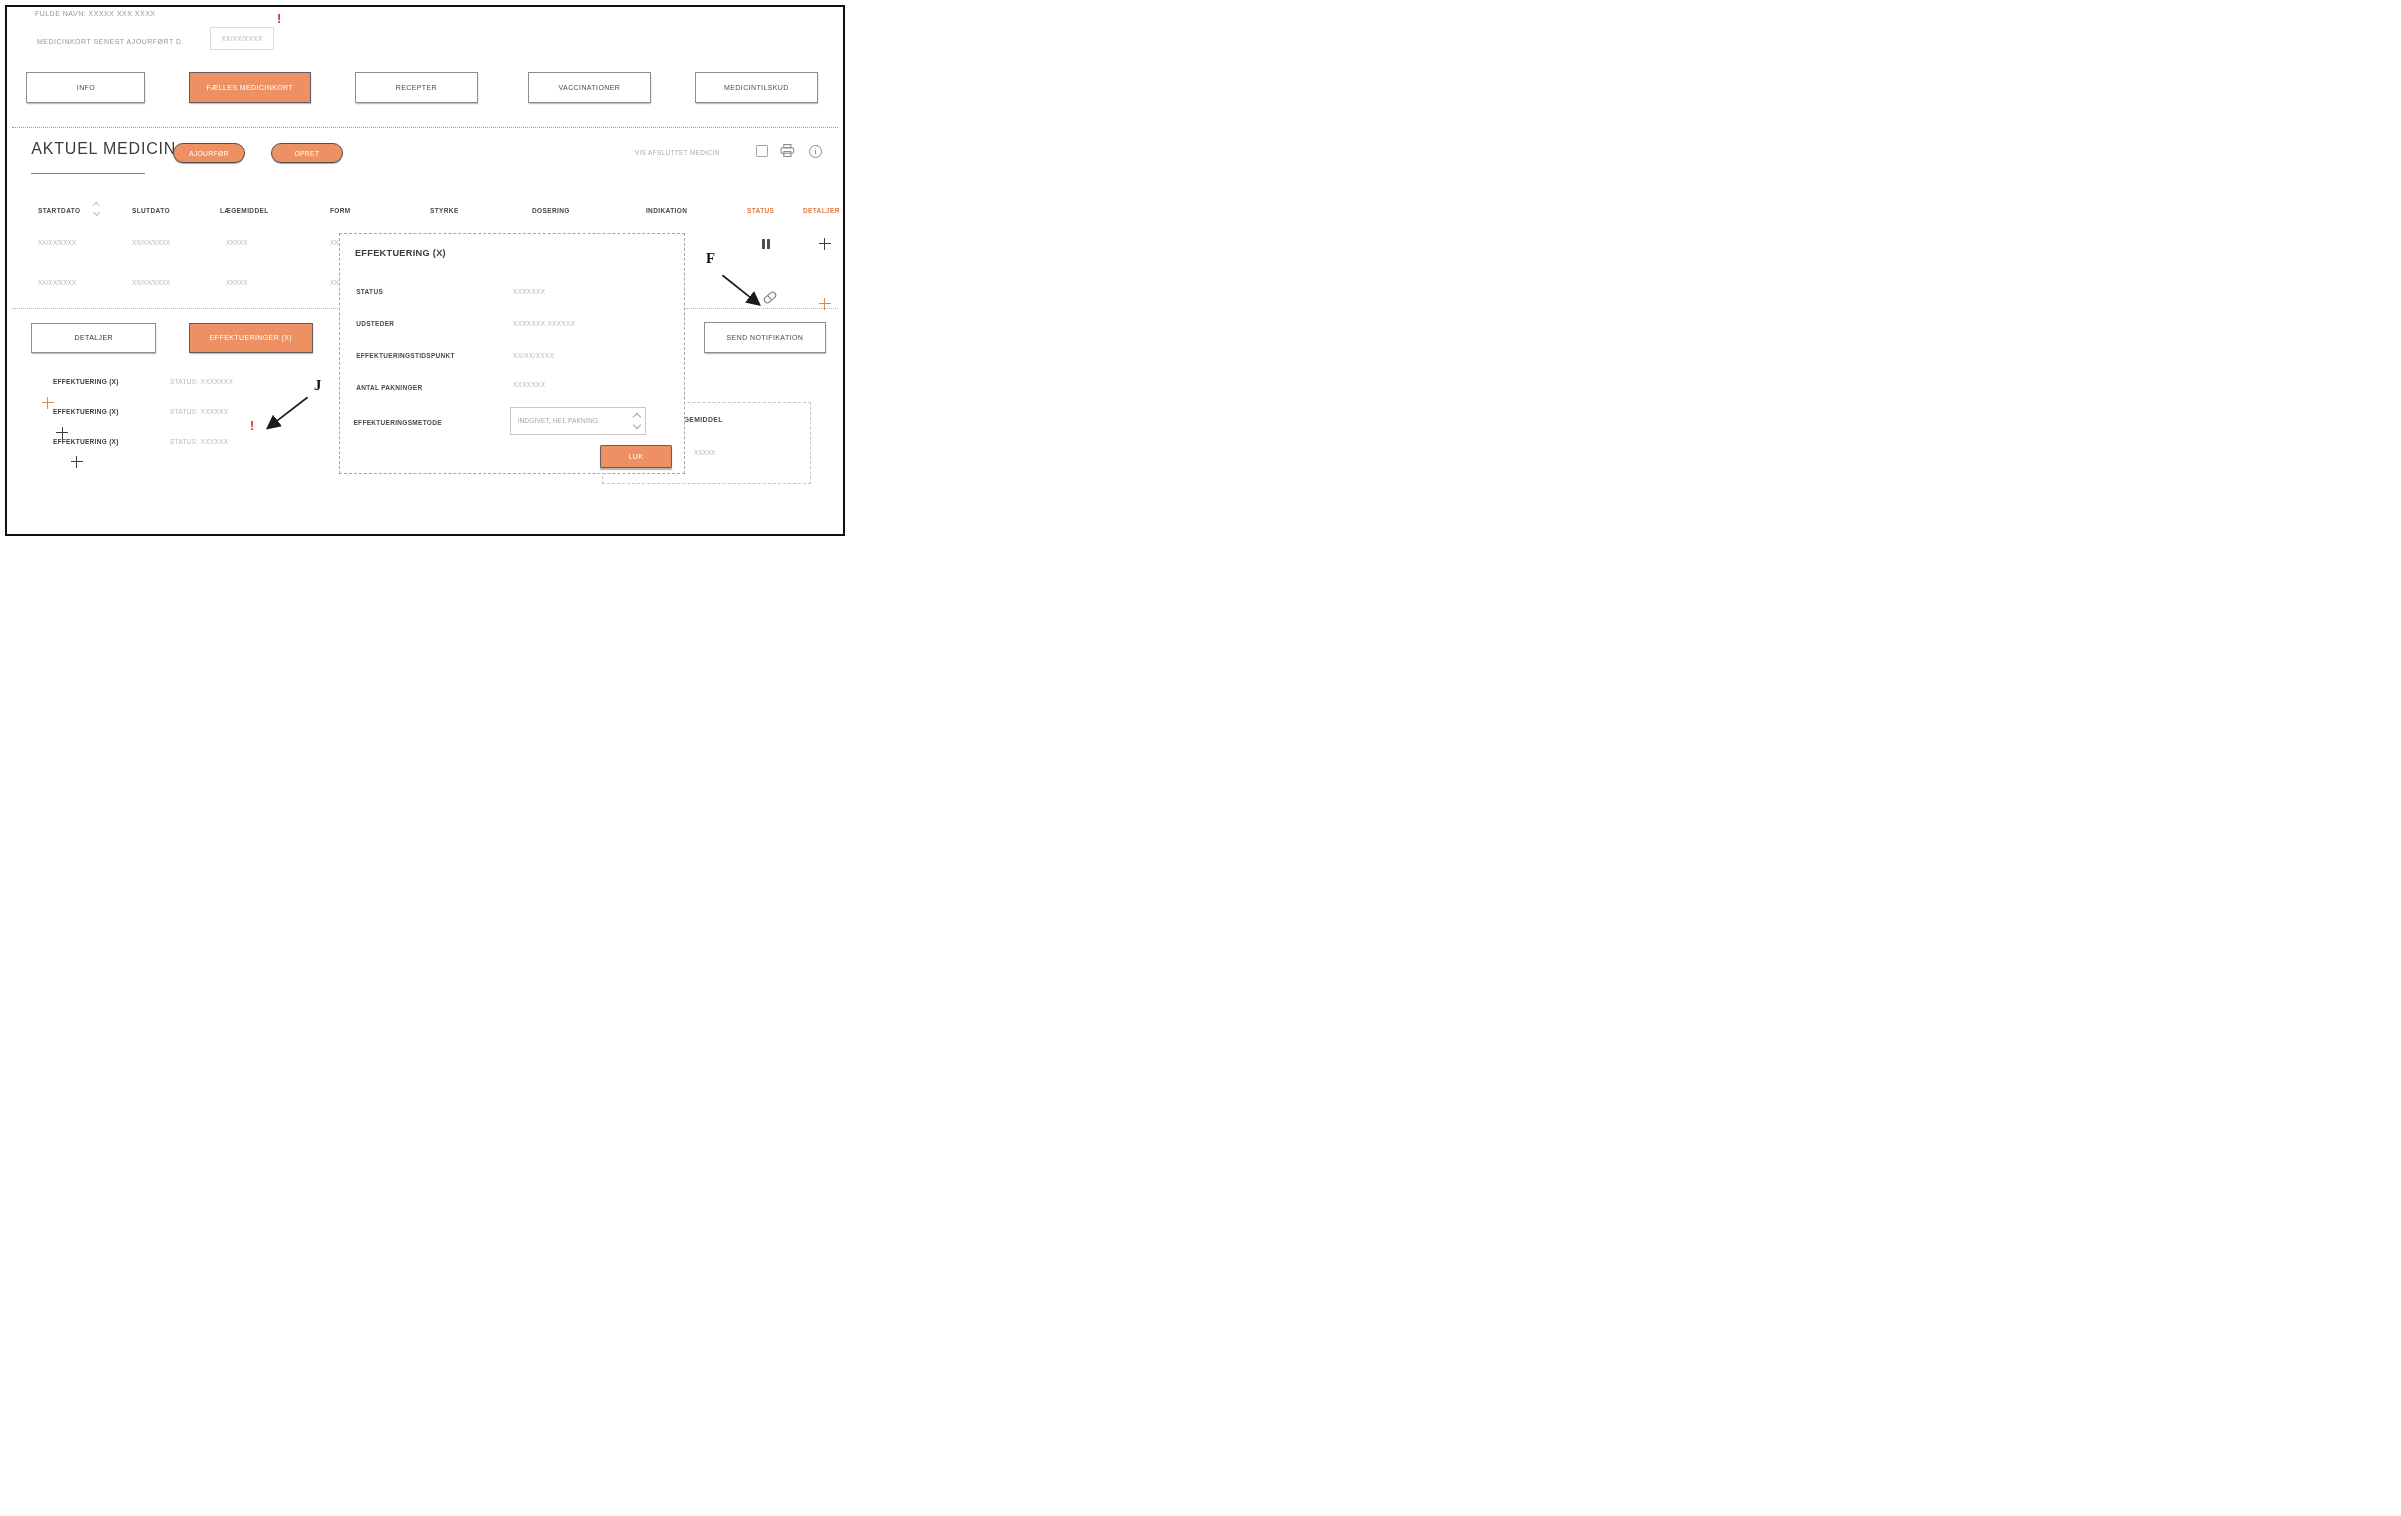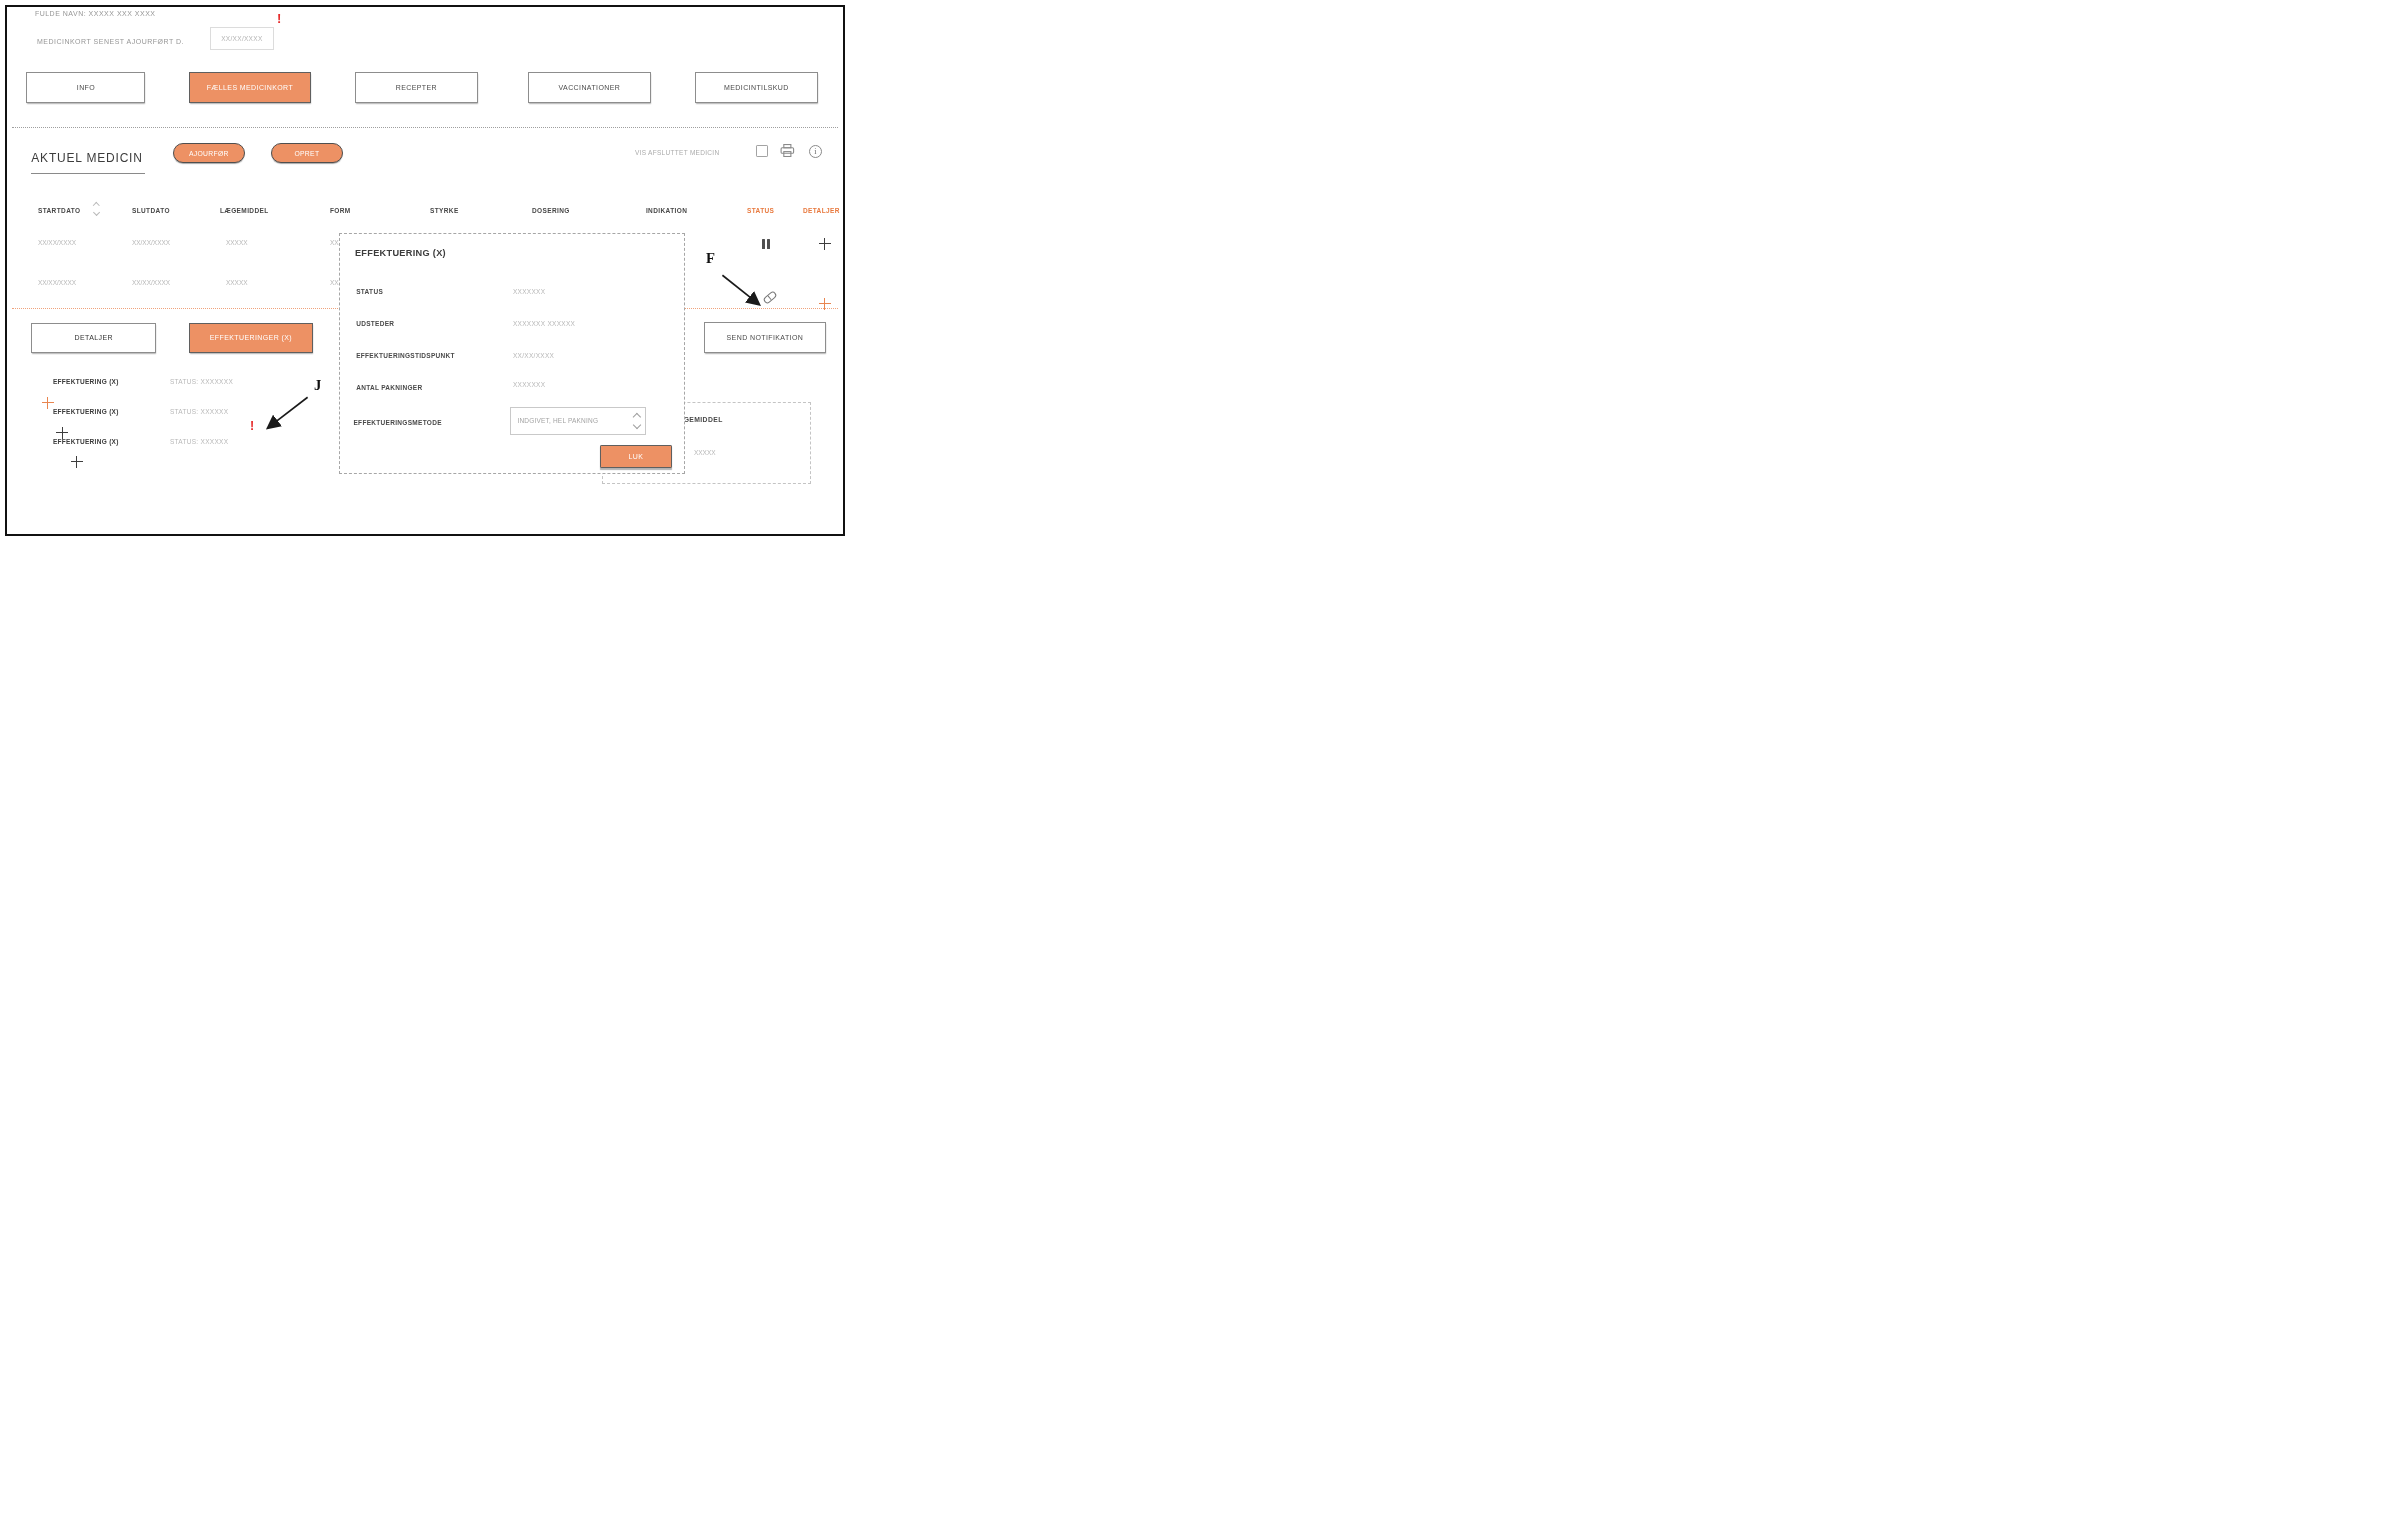--- a/index.html
+++ b/index.html
@@ -79,21 +79,21 @@
   
   <div class="abs btn" style="left:19.6px;top:65px;width:119px;height:31px;">INFO</div>
   <div class="abs btn active" style="left:182px;top:65px;width:122px;height:31px;">FÆLLES MEDICINKORT</div>
   <div class="abs btn" style="left:348px;top:65px;width:123px;height:31px;">RECEPTER</div>
   <div class="abs btn" style="left:521px;top:65px;width:123px;height:31px;">VACCINATIONER</div>
   <div class="abs btn" style="left:688px;top:65px;width:123px;height:31px;">MEDICINTILSKUD</div>
 
   <div class="abs sep-gray" style="left:5.4px;right:5.4px;top:120px;"></div>
 
   
-  <div class="abs" style="left:24.4px;top:144px;font-size:12px;color:#3c3c3c;letter-spacing:0.8px;">AKTUEL MEDICIN</div>
+  <div class="abs" style="left:24.4px;top:133px;font-size:16px;color:#3c3c3c;letter-spacing:0.8px;">AKTUEL MEDICIN</div>
   <div class="abs" style="left:24.4px;top:166px;width:114px;height:1.6px;background:#8a8a8a;"></div>
   <div class="abs pill" style="left:166px;top:136px;width:72px;height:20.6px;">AJOURFØR</div>
   <div class="abs pill" style="left:264px;top:136px;width:72px;height:20.6px;">OPRET</div>
   <div class="abs fs12" style="left:628px;top:142px;color:#ababab;letter-spacing:0.3px;">VIS AFSLUTTET MEDICIN</div>
   <div class="abs checkbox" style="left:749px;top:138px;"></div>
   <div class="abs" style="left:773px;top:137px;">
     <svg width="14.7" height="13.6" viewBox="0 0 27 25" fill="none" stroke="#8a8a8a" stroke-width="2">
       <rect x="7" y="1" width="13" height="6"></rect>
       <rect x="2" y="7" width="23" height="10" rx="2"></rect>
       <rect x="7" y="14" width="13" height="9"></rect>

